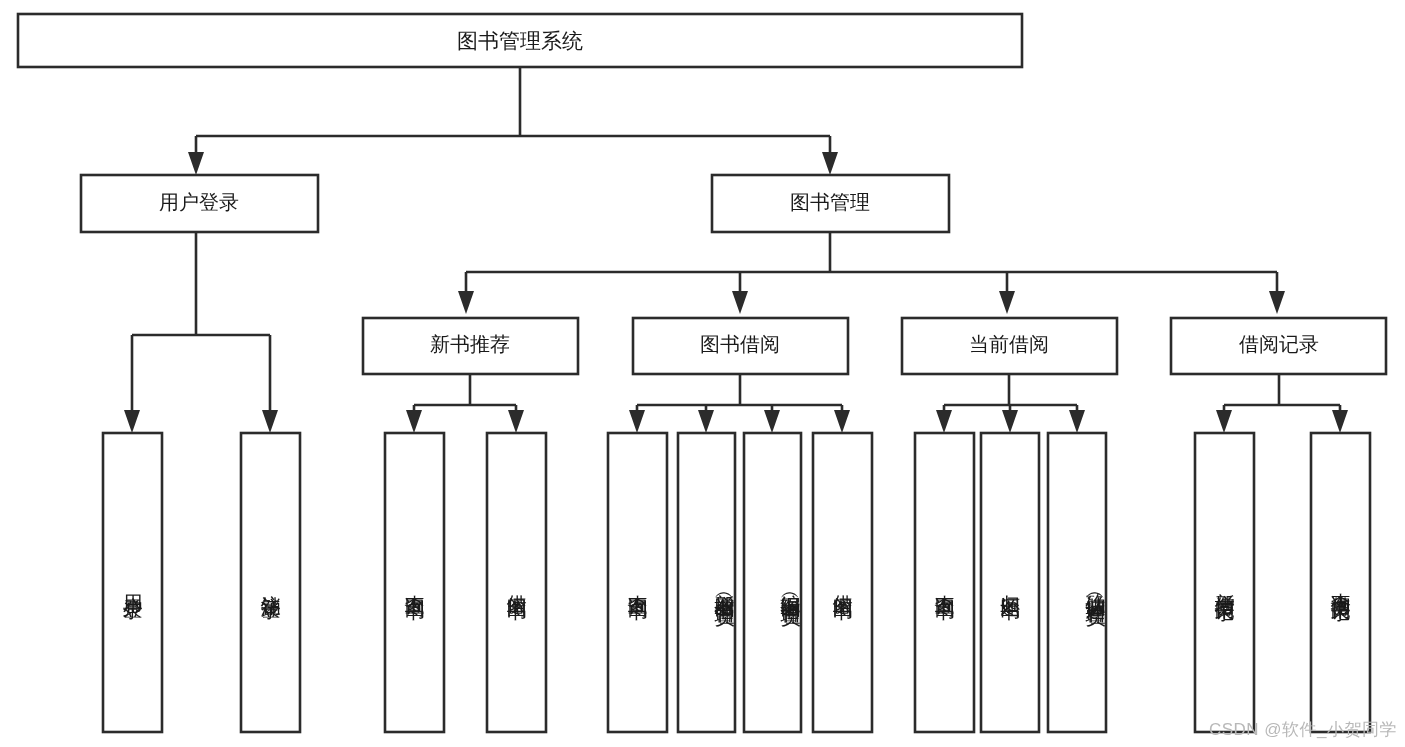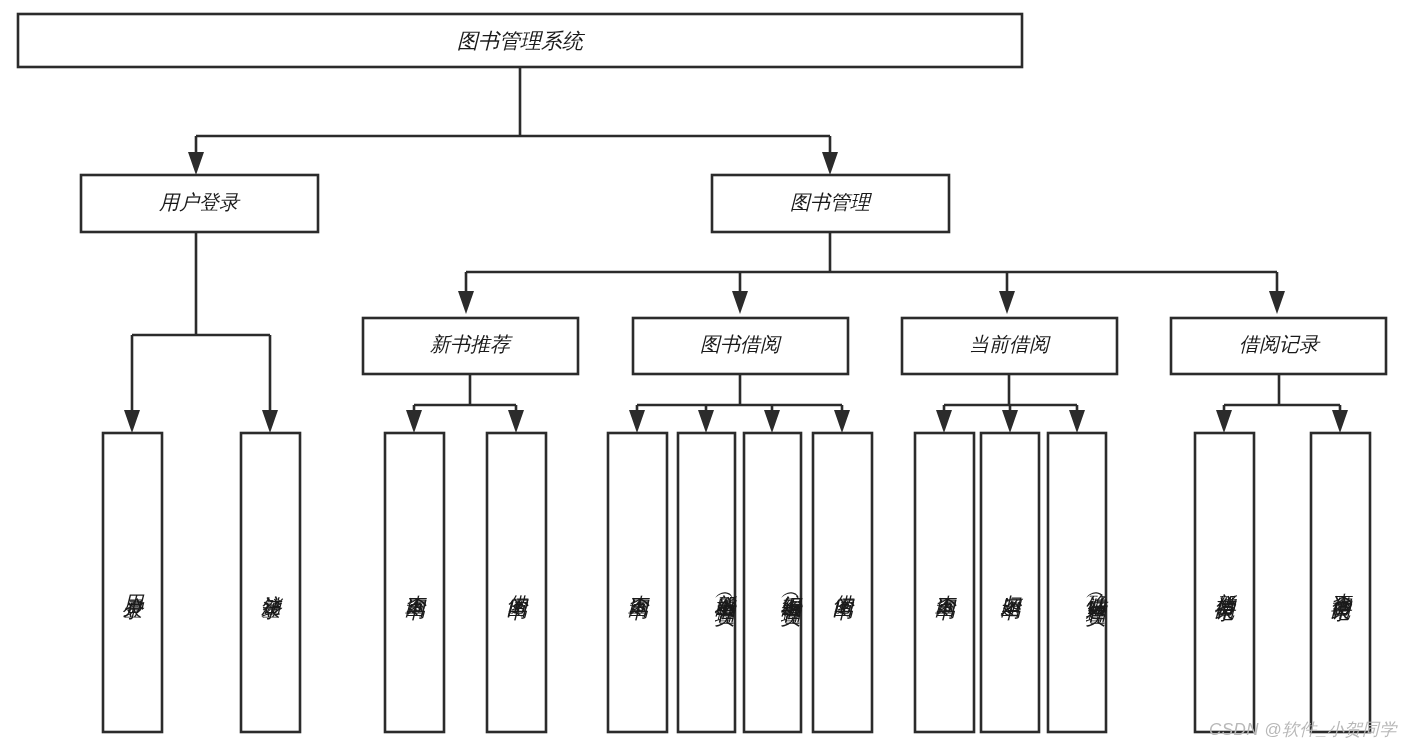--- a/index.html
+++ b/index.html
@@ -11,21 +11,20 @@
     width: 1405px;
     height: 747px;
     font-family: "Liberation Sans", "DejaVu Sans", sans-serif;
     overflow: hidden;
   }
   #diagram-root {
     position: relative;
     width: 1405px;
     height: 747px;
     background: #ffffff;
-    font-style: italic;
   }
   svg.diagram-svg {
     position: absolute;
     top: 0;
     left: 0;
     width: 1405px;
     height: 747px;
   }
   .node-rect {
     fill: #ffffff;

